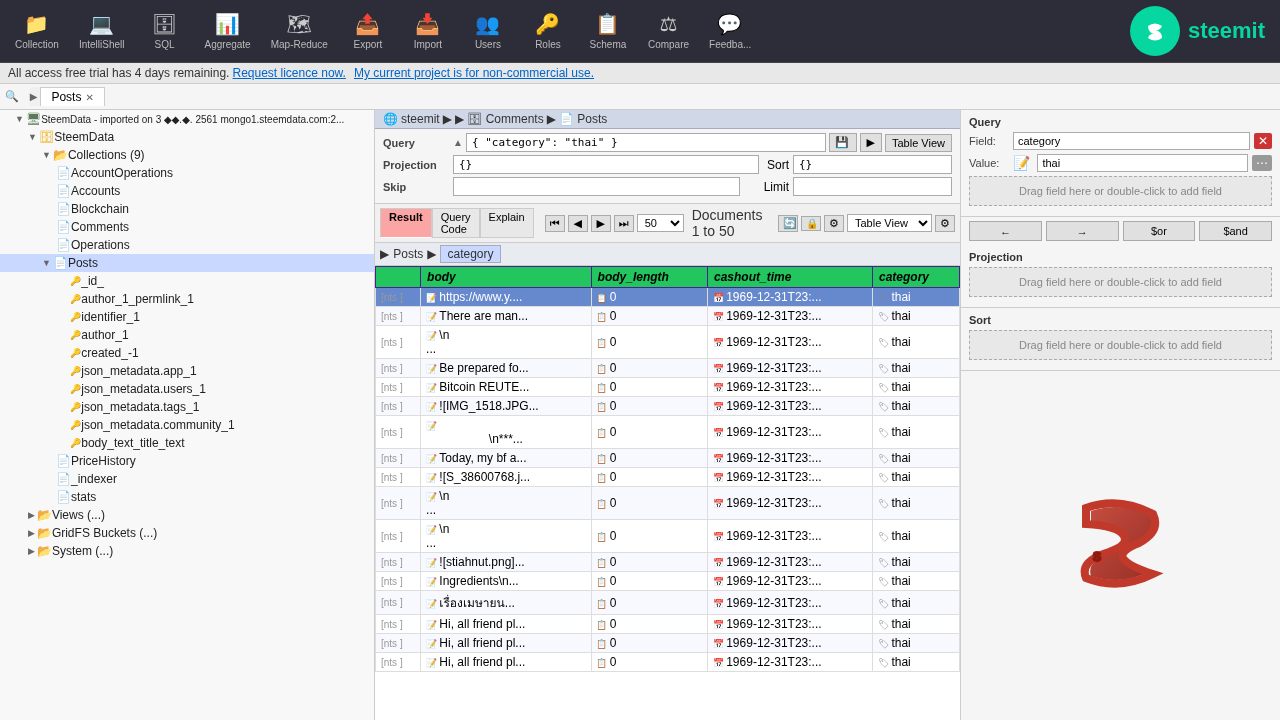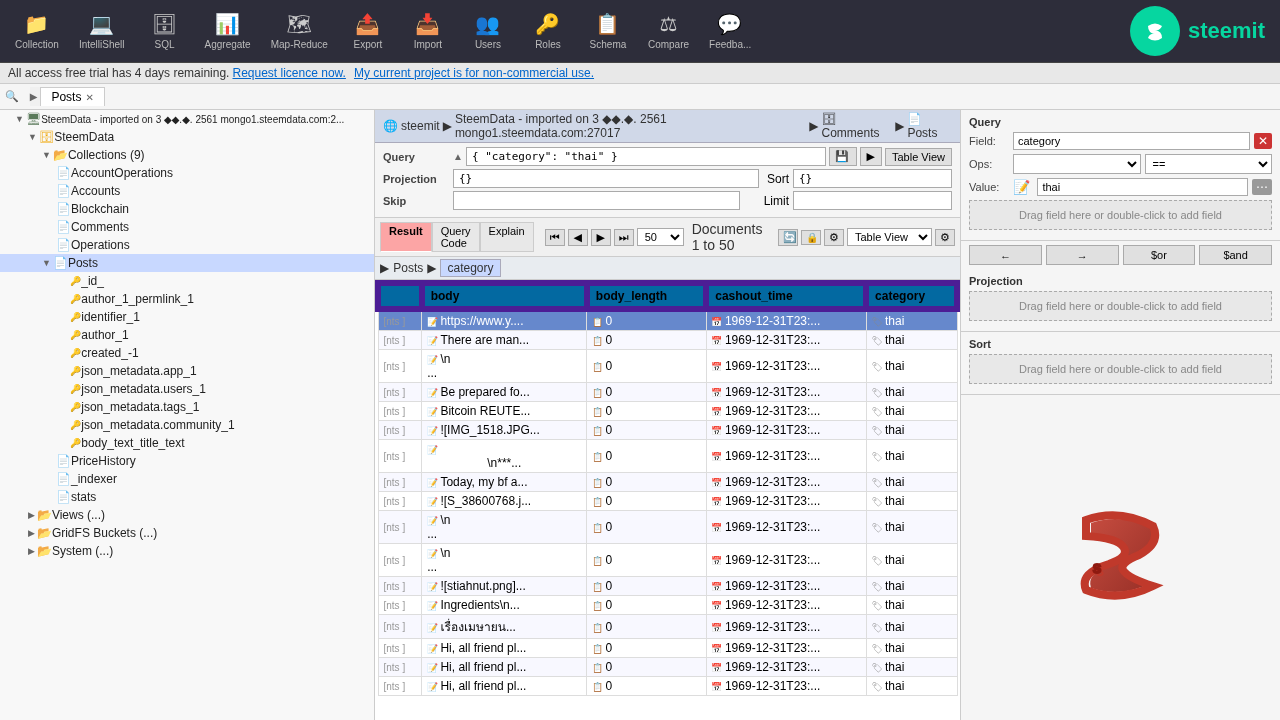--- a/index.html
+++ b/index.html
@@ -124,22 +124,22 @@
     
     .filter-bar {
       display: flex; align-items: center; padding: 2px 5px; background: #e8ecf0;
       border-bottom: 1px solid #ccc; font-size: 11px; color: #333;
     }
 
     
     .data-table-wrapper { flex: 1; overflow: auto; }
     .data-table { width: 100%; border-collapse: collapse; font-size: 11px; }
     .data-table th {
-      background: #0369a1; border: 6px solid #4c1d95; padding: 3px 6px;
-      text-align: left; font-weight: bold; position: sticky; top: 0; white-space: nowrap;
+      background: #22c55e; border: 1px solid #4c1d95; padding: 3px 6px;
+      text-align: left; font-weight: bold; position: sticky; top: 0; white-space: nowrap; font-style: italic;
     }
     .data-table td {
       border: 1px solid #ddd; padding: 2px 5px; white-space: nowrap;
       overflow: hidden; max-width: 150px; text-overflow: ellipsis;
     }
     .data-table tr:nth-child(even) { background: #f8f8ff; }
     .data-table tr.selected { background: #6688cc; color: white; }
     .data-table tr.selected td { color: white; }
 
     
@@ -393,21 +393,20 @@
       <span>System (...)</span>
     </div>
   </div>
 
   <div class="right-panel">
 
     <div class="path-bar">
       <span>🌐</span>
       <span> steemit </span>
       <span>▶</span>
-      <span> SteemData - imported on 3 ◆◆.◆. 2561 mongo1.steemdata.com:27017 </span>
       <span>▶</span>
       <span> 🗄 Comments </span>
       <span>▶</span>
       <span> 📄 Posts </span>
     </div>
 
     <div class="query-area">
       <div class="query-row">
         <span class="query-label">Query</span>
         <span style="color:#666;margin-right:3px;font-size:10px;">▲</span>
@@ -603,32 +602,20 @@
 
   <div class="query-builder">
     <div class="qb-section">
       <div class="qb-section-title">Query</div>
       <div class="qb-row">
         <span class="qb-label">Field:</span>
         <input class="qb-input" type="text" value="category" style="">
         <button class="qb-clear-btn">✕</button>
       </div>
       <div class="qb-row">
-        <span class="qb-label">Ops:</span>
-        <select class="qb-select">
-          <option></option>
-        </select>
-        <select class="qb-select">
-          <option>==</option>
-          <option>!=</option>
-          <option>&gt;</option>
-          <option>&lt;</option>
-        </select>
-      </div>
-      <div class="qb-row">
         <span class="qb-label">Value:</span>
         <span style="font-size:14px;color:#888;margin-right:3px;">📝</span>
         <input class="qb-input" type="text" value="thai" style="">
         <button class="qb-clear-btn" style="background:#999;">⋯</button>
       </div>
       <div class="qb-drop-zone">Drag field here or double-click to add field</div>
     </div>
     <div class="qb-btn-row">
       <button class="qb-btn">←</button>
       <button class="qb-btn">→</button>

